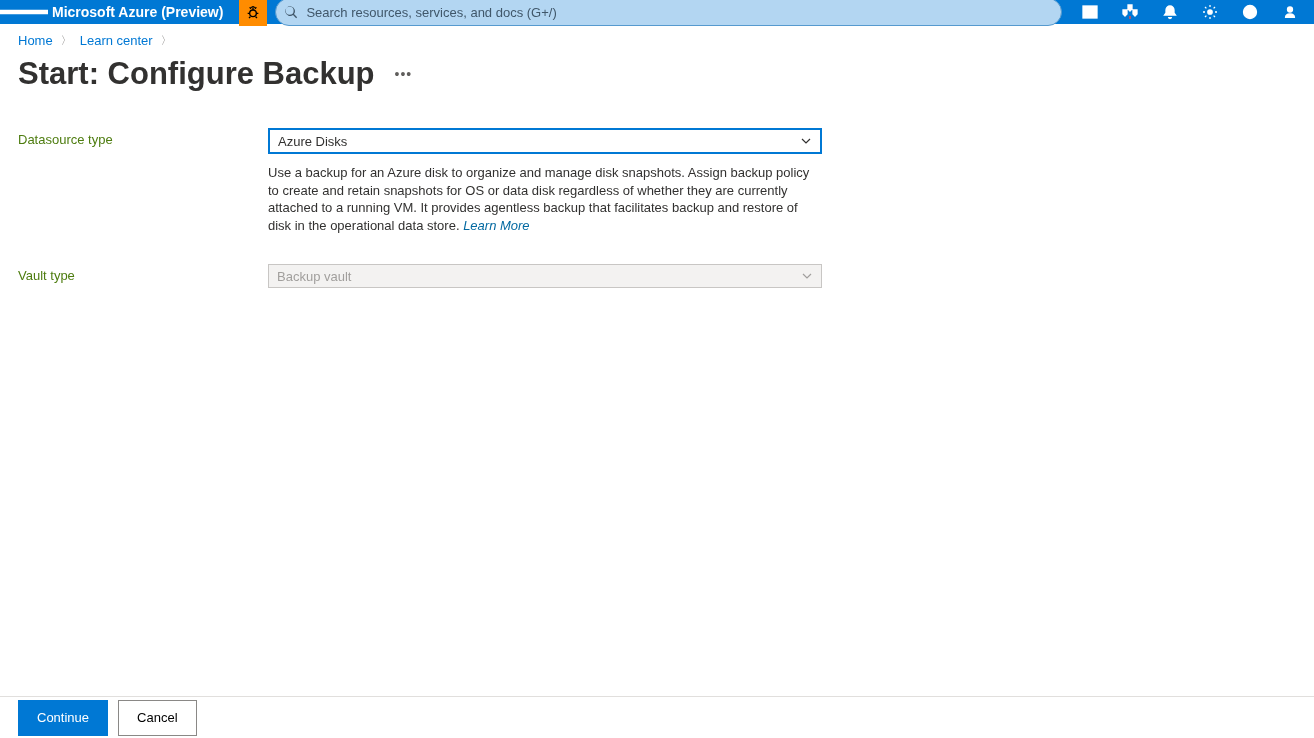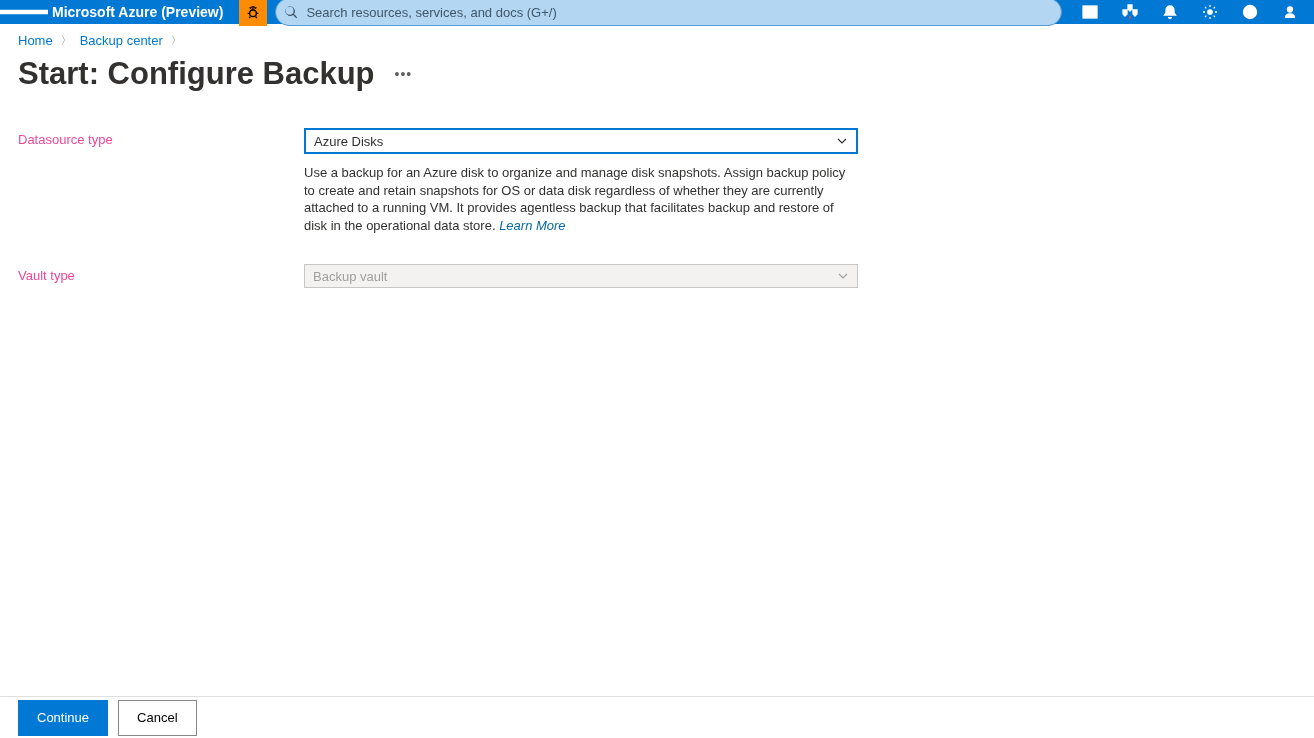--- a/index.html
+++ b/index.html
@@ -126,26 +126,25 @@
   letter-spacing: 1px;
 }
 .form-row {
   display: flex;
   align-items: flex-start;
   margin-bottom: 12px;
 }
 .form-label {
   width: 250px;
   font-size: 13px;
-  color: #ec4899;
+  color: #4d7c0f;
   padding-top: 4px;
 }
 .form-field {
   width: 554px;
-  margin-left: 36px;
 }
 .select-box {
   height: 24px;
   border: 1px solid #605e5c;
   display: flex;
   align-items: center;
   justify-content: space-between;
   padding: 0 8px;
   font-size: 13px;
   color: #323130;
@@ -269,21 +268,21 @@
           <path d="M3.5 14c0-2.5 2-4 4.5-4s4.5 1.5 4.5 4"></path>
         </svg>
     </div>
   </div>
 </div>
 
 <div class="content">
   <div class="breadcrumb">
     <a>Home</a>
     <span class="sep">〉</span>
-    <a>Backup center</a>
+    <a>Learn center</a>
     <span class="sep">〉</span>
   </div>
 
   <div class="page-title-row">
     <h1 class="page-title">Start: Configure Backup</h1>
     <span class="more-dots">•••</span>
   </div>
 
   <div class="form-row">
     <div class="form-label">Datasource type</div>

